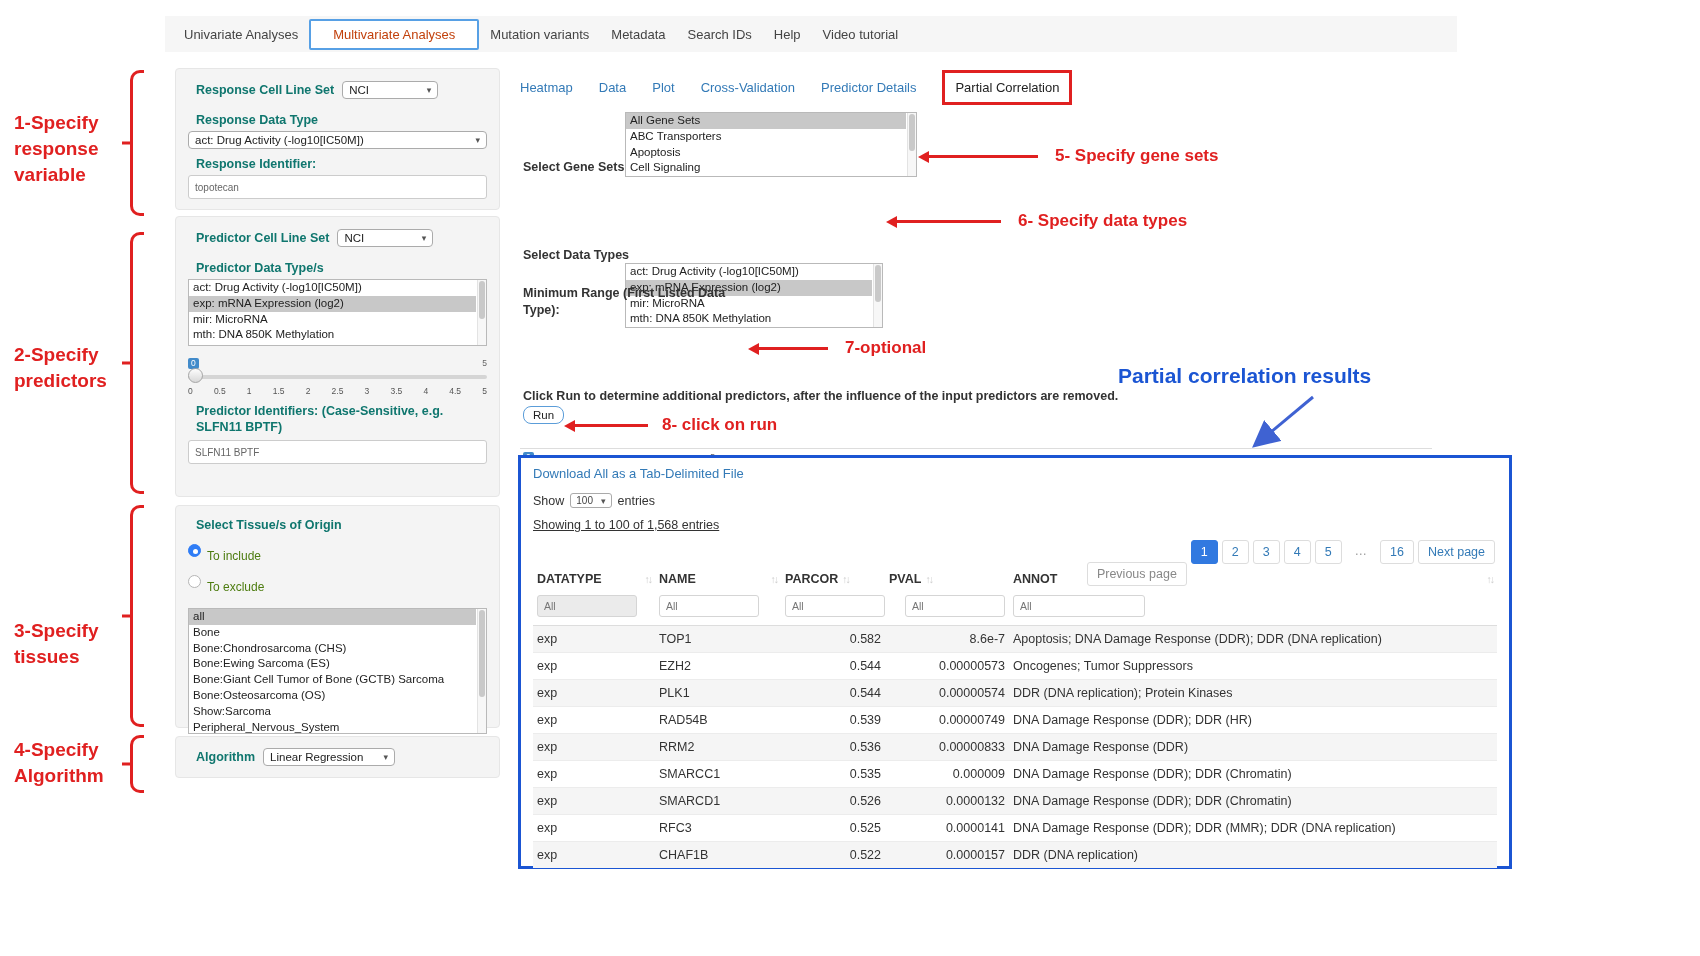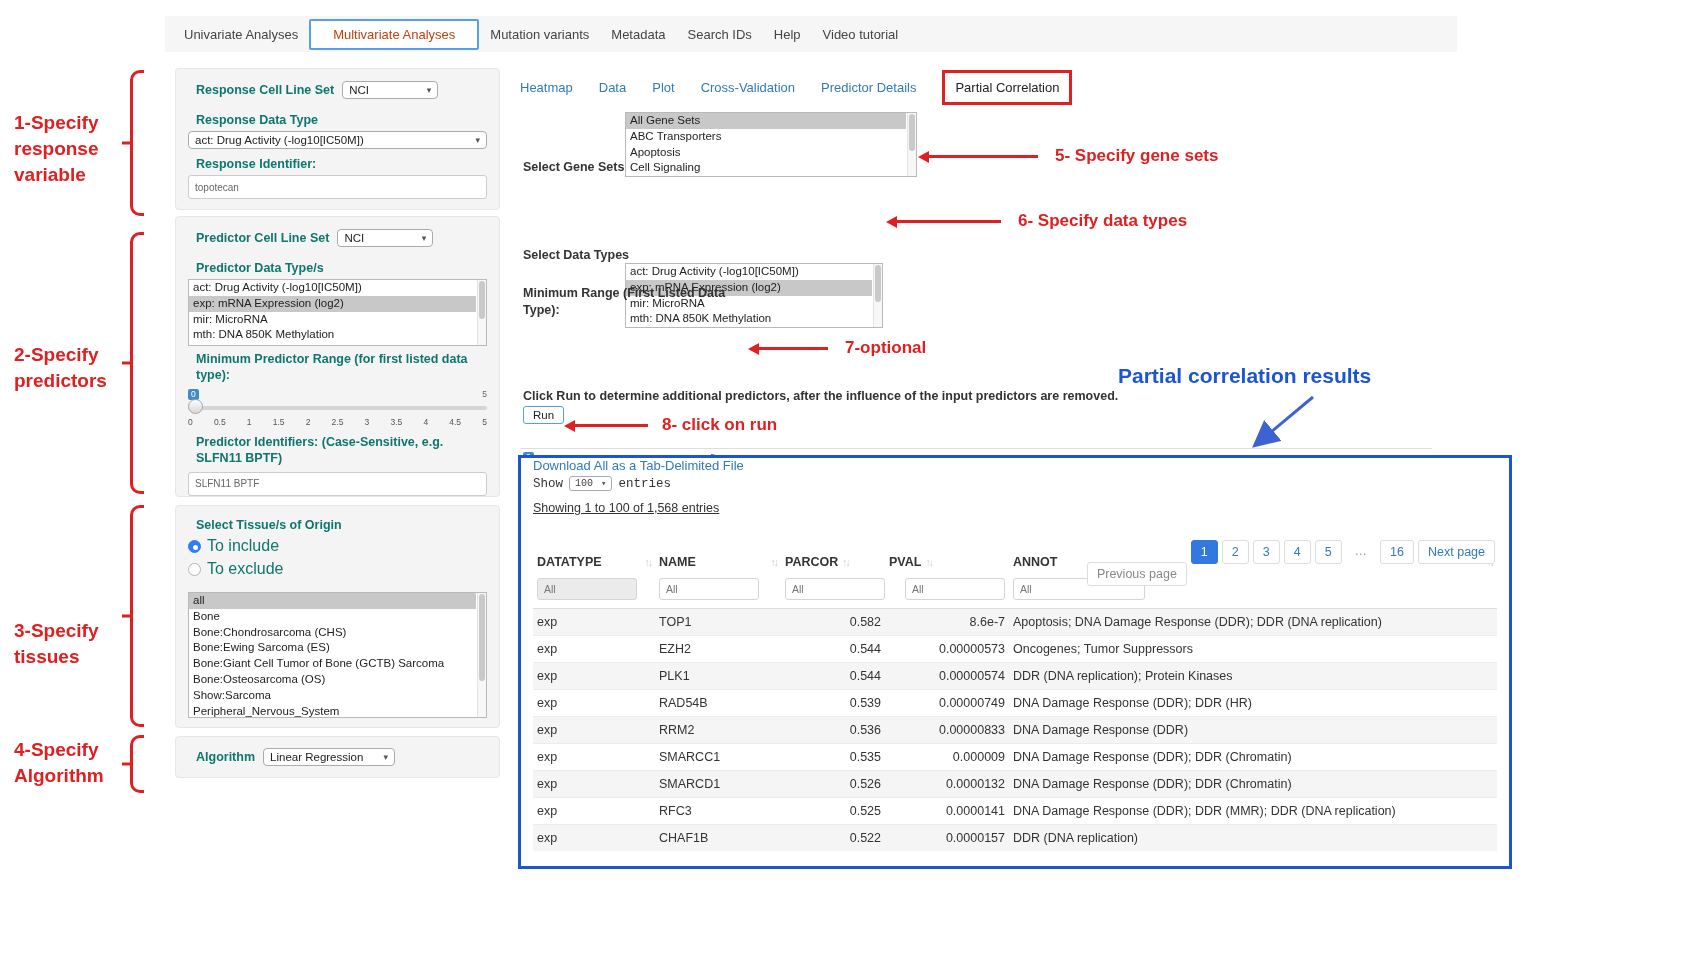--- a/index.html
+++ b/index.html
@@ -58,41 +58,41 @@
   .slider .track{position:absolute;left:0;right:0;top:17px;height:4px;background:#d5d5d5;border-radius:2px;}
   .slider .handle{position:absolute;left:0;top:10px;width:15px;height:15px;border-radius:50%;
           background:linear-gradient(#fdfdfd,#d8d8d8);border:1px solid #a5a5a5;cursor:pointer;}
   .slider .ticks{position:absolute;left:0;right:0;top:28px;display:flex;justify-content:space-between;
           font-size:8.5px;color:#555;}
 
   .radio-row{display:flex;align-items:center;gap:6px;margin-top:5px;cursor:pointer;}
   .radio{width:13px;height:13px;border-radius:50%;border:1px solid #b5b5b5;background:#fff;position:relative;flex:0 0 auto;}
   .radio.checked{background:#2f7df6;border-color:#2f7df6;}
   .radio.checked::after{content:'';position:absolute;left:4px;top:4px;width:5px;height:5px;border-radius:50%;background:#fff;}
-  .radio-lbl{font-size:16px;color:#0f766e;}
+  .radio-lbl{font-size:12px;color:#4d7c0f;margin-top:12px;}
 
   
   .main-tabs{position:absolute;left:520px;top:70px;display:flex;align-items:center;gap:26px;}
   .main-tab{font-size:13px;color:var(--link);cursor:pointer;white-space:nowrap;}
   .main-tab.main-tab-active{color:#222;background:#fff;border:3px solid var(--red);padding:7px 10px;}
 
   .bold-lbl{position:absolute;font-weight:bold;font-size:12.5px;color:#333;}
   .hr{position:absolute;height:1px;background:#ddd;}
 
   .results-title{position:absolute;color:var(--res-blue);font-weight:bold;font-size:21px;}
   .blue-arrow{position:absolute;}
 
   .run-btn{position:absolute;font-size:11.5px;color:#222;background:#fff;border:1.5px solid #5b9dd9;
-           border-radius:3px;padding:2px 9px;cursor:pointer;font-family:inherit;}
+           border-radius:8px;padding:2px 9px;cursor:pointer;font-family:inherit;}
 
   
   .results-box{position:absolute;left:518px;top:455px;width:994px;height:414px;
-               border:3px solid var(--res-blue);background:#fff;padding:0 12px;}
+               border:3px solid var(--res-blue);background:#fff;padding:8px 12px;}
   .dl-link{font-size:13px;color:var(--link);cursor:pointer;}
-  .show-row{display:flex;align-items:center;gap:6px;font-size:12.5px;margin-top:3px;font-family:Liberation Mono, monospace;}
+  .show-row{display:flex;align-items:center;gap:6px;font-size:12.5px;margin-top:12px;}
   .entries-select{display:inline-flex;align-items:center;gap:8px;border:1px solid #aaa;border-radius:3px;
                padding:1px 5px;font-size:10px;color:#444;background:#fff;cursor:pointer;}
   .showing{font-size:12.5px;margin-top:10px;text-decoration:underline;}
   .pagination{position:absolute;right:14px;top:60px;display:flex;align-items:center;}
   .page-btn{font-size:12.5px;color:var(--link);border:1px solid #ddd;border-radius:3px;background:#fff;
             padding:4px 9px;margin-left:4px;cursor:pointer;white-space:nowrap;}
   .page-btn.prev{color:#888;margin-top:44px;}
   .page-btn.active{background:var(--pg-active);border-color:var(--pg-active);color:#fff;}
   .page-btn.ellipsis{border:none;color:#999;cursor:default;}
 
@@ -170,21 +170,20 @@
         <div class="opt">act: Drug Activity (-log10[IC50M])</div>
         <div class="opt selected">exp: mRNA Expression (log2)</div>
         <div class="opt">mir: MicroRNA</div>
         <div class="opt">mth: DNA 850K Methylation</div>
       </div>
     <div class="sb">
         <div class="thumb"></div>
       </div>
   </div>
   <div class="spacer6"></div>
-  <div class="lbl" style="line-height:1.25">Minimum Predictor Range (for first listed data type):</div>
   <div class="slider" style="margin-top:6px">
     <span class="minlab">0</span>
     <span class="maxlab">5</span>
     <div class="track"></div>
     <div class="handle"></div>
     <div class="ticks">
         <span>0</span>
         <span>0.5</span>
         <span>1</span>
         <span>1.5</span>

